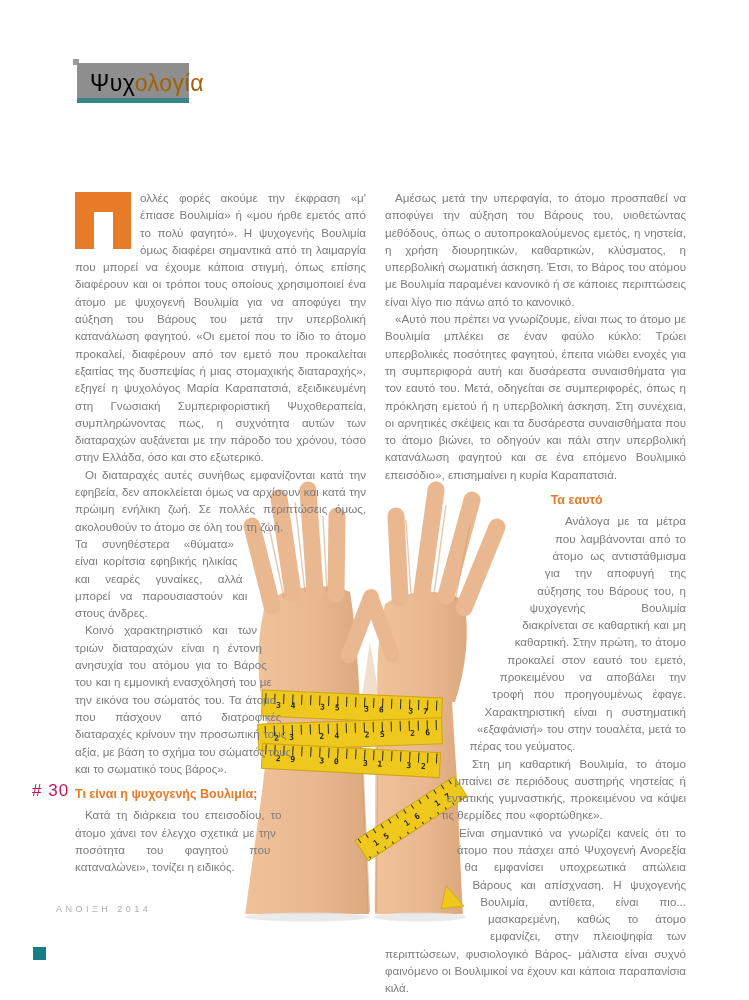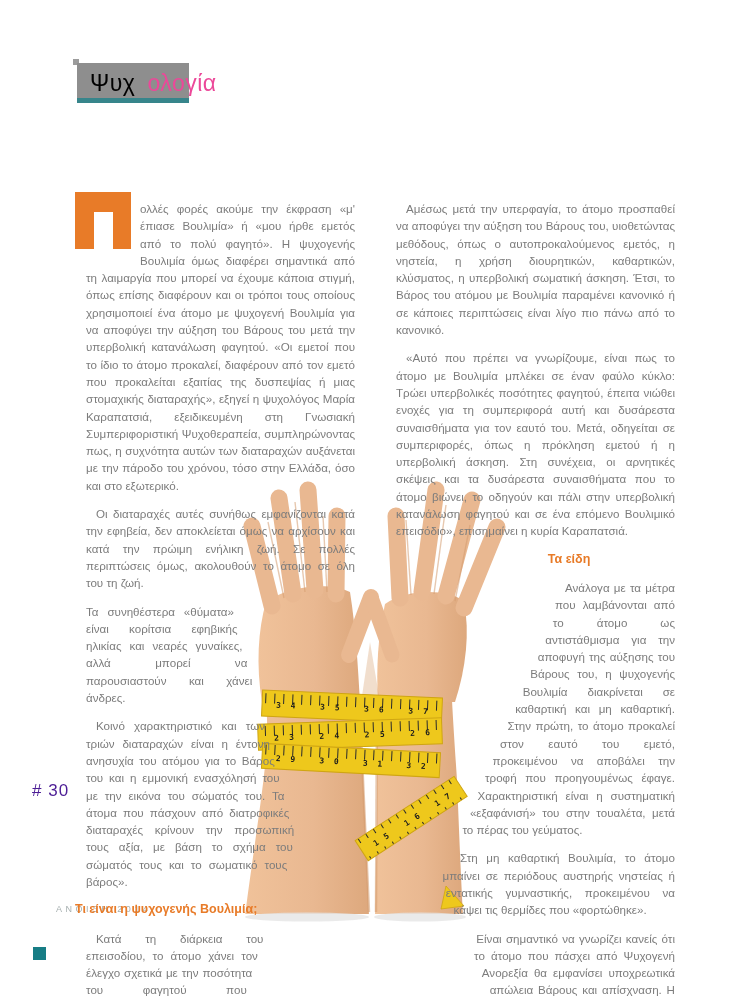--- a/index.html
+++ b/index.html
@@ -6,41 +6,41 @@
   body{
     width:749px;height:1000px;position:relative;background:#ffffff;
     font-family:"Liberation Sans", sans-serif;overflow:hidden;
   }
   
   .hdr-dot{position:absolute;left:73px;top:59px;width:6px;height:6px;background:#9c9c9c;}
   .hdr-box{position:absolute;left:77px;top:63px;width:112px;height:35px;background:#8e8e8e;}
   .hdr-underline{position:absolute;left:77px;top:98px;width:112px;height:5px;background:#37858b;}
   .hdr-title{position:absolute;left:90px;top:70px;font-size:23px;line-height:26px;letter-spacing:0.5px;}
   .hdr-title .t1{color:#000000;}
-  .hdr-title .t2{color:#ec4899;margin-left:12px;}
+  .hdr-title .t2{color:#a16207;}
   
   .col{position:absolute;top:189px;text-align:justify;font-size:11.6px;line-height:17.3px;color:#7c7c7c;z-index:2;}
   #col-left{left:75px;width:291px;}
   #col-right{left:385px;width:301px;}
-  .col p{margin:11px;}
+  .col p{margin:0;}
   .col p.ind{text-indent:10px;}
   .col h3{margin:9px 0 3px;font-size:12.5px;font-weight:700;color:#e87b28;text-align:left;}
   
   .dropcap{float:left;width:56px;height:57px;background:#e87b28;margin:3px 9px 3px 0;position:relative;}
   .dropcap::after{content:"";position:absolute;left:19px;bottom:0;width:19px;height:37px;background:#ffffff;}
   .sr{position:absolute;width:1px;height:1px;overflow:hidden;color:transparent;}
   
   .spacer-l{float:right;width:132px;height:452px;
     shape-outside:polygon(4px 0px,132px 0px,132px 452px,0px 452px,70px 235px);
     shape-margin:5px;}
   .spacer-r{float:left;width:170px;height:450px;
     shape-outside:polygon(0px 0px,152px 0px,168px 50px,46px 330px,100px 450px,0px 450px);
     shape-margin:5px;}
   
-  .folio{position:absolute;left:32px;top:781px;font-size:17px;letter-spacing:1px;color:#4c1d95;}
+  .folio{position:absolute;left:32px;top:781px;font-size:17px;letter-spacing:1px;color:#be185d;}
   .ftr-square{position:absolute;left:33px;top:947px;width:13px;height:13px;background:#177d85;}
   .ftr-text{position:absolute;left:56px;top:904px;font-size:9px;letter-spacing:3.5px;color:#a7b0b0;}
   
   .illus{position:absolute;left:220px;top:455px;z-index:1;}
   .tapeNum{font-size:8px;font-weight:bold;fill:#1c1c1c;font-family:"DejaVu Sans Mono",monospace;}
 </style>
 </head>
 <body>
 
 <div class="hdr-dot"></div>
@@ -122,31 +122,31 @@
   <ellipse cx="420" cy="917" rx="46" ry="4.5" fill="#e5e5e5" opacity="0.8"></ellipse>
 </svg>
 
 <div class="col" id="col-left">
   <div class="dropcap">
       <span class="sr">Π</span>
     </div>
   <p>ολλές φορές ακούμε την έκφραση «μ' έπιασε Βουλιμία» ή «μου ήρθε εμετός από το πολύ φαγητό». Η ψυχογενής Βουλιμία όμως διαφέρει σημαντικά από τη λαιμαργία που μπορεί να έχουμε κάποια στιγμή, όπως επίσης διαφέρουν και οι τρόποι τους οποίους χρησιμοποιεί ένα άτομο με ψυχογενή Βουλιμία για να αποφύγει την αύξηση του Βάρους του μετά την υπερβολική κατανάλωση φαγητού. «Οι εμετοί που το ίδιο το άτομο προκαλεί, διαφέρουν από τον εμετό που προκαλείται εξαιτίας της δυσπεψίας ή μιας στομαχικής διαταραχής», εξηγεί η ψυχολόγος Μαρία Καραπατσιά, εξειδικευμένη στη Γνωσιακή Συμπεριφοριστική Ψυχοθεραπεία, συμπληρώνοντας πως, η συχνότητα αυτών των διαταραχών αυξάνεται με την πάροδο του χρόνου, τόσο στην Ελλάδα, όσο και στο εξωτερικό.</p>
   <p class="ind">Οι διαταραχές αυτές συνήθως εμφανίζονται κατά την εφηβεία, δεν αποκλείεται όμως να αρχίσουν και κατά την πρώιμη ενήλικη ζωή. Σε πολλές περιπτώσεις όμως, ακολουθούν το άτομο σε όλη του τη ζωή.</p>
   <div class="spacer-l"></div>
-  <p>Τα συνηθέστερα «θύματα» είναι κορίτσια εφηβικής ηλικίας και νεαρές γυναίκες, αλλά μπορεί να παρουσιαστούν και χάνει άνδρες.</p>
+  <p>Τα συνηθέστερα «θύματα» είναι κορίτσια εφηβικής ηλικίας και νεαρές γυναίκες, αλλά μπορεί να παρουσιαστούν και στους άνδρες.</p>
   <p class="ind">Κοινό χαρακτηριστικό και των τριών διαταραχών είναι η έντονη ανησυχία του ατόμου για το Βάρος του και η εμμονική ενασχόλησή του με την εικόνα του σώματός του. Τα άτομα που πάσχουν από διατροφικές διαταραχές κρίνουν την προσωπική τους αξία, με βάση το σχήμα του σώματός τους και το σωματικό τους βάρος».</p>
   <h3>Τι είναι η ψυχογενής Βουλιμία;</h3>
   <p class="ind">Κατά τη διάρκεια του επεισοδίου, το άτομο χάνει τον έλεγχο σχετικά με την ποσότητα του φαγητού που καταναλώνει», τονίζει η ειδικός.</p>
 </div>
 
 <div class="col" id="col-right">
   <p class="ind">Αμέσως μετά την υπερφαγία, το άτομο προσπαθεί να αποφύγει την αύξηση του Βάρους του, υιοθετώντας μεθόδους, όπως ο αυτοπροκαλούμενος εμετός, η νηστεία, η χρήση διουρητικών, καθαρτικών, κλύσματος, η υπερβολική σωματική άσκηση. Έτσι, το Βάρος του ατόμου με Βουλιμία παραμένει κανονικό ή σε κάποιες περιπτώσεις είναι λίγο πιο πάνω από το κανονικό.</p>
   <p class="ind">«Αυτό που πρέπει να γνωρίζουμε, είναι πως το άτομο με Βουλιμία μπλέκει σε έναν φαύλο κύκλο: Τρώει υπερβολικές ποσότητες φαγητού, έπειτα νιώθει ενοχές για τη συμπεριφορά αυτή και δυσάρεστα συναισθήματα για τον εαυτό του. Μετά, οδηγείται σε συμπεριφορές, όπως η πρόκληση εμετού ή η υπερβολική άσκηση. Στη συνέχεια, οι αρνητικές σκέψεις και τα δυσάρεστα συναισθήματα που το άτομο βιώνει, το οδηγούν και πάλι στην υπερβολική κατανάλωση φαγητού και σε ένα επόμενο Βουλιμικό επεισόδιο», επισημαίνει η κυρία Καραπατσιά.</p>
   <div class="spacer-r"></div>
-  <h3>Τα είδη</h3>
+  <h3>Τα εαυτό</h3>
   <p class="ind">Ανάλογα με τα μέτρα που λαμβάνονται από το άτομο ως αντιστάθμισμα για την αποφυγή της αύξησης του Βάρους του, η ψυχογενής Βουλιμία διακρίνεται σε καθαρτική και μη καθαρτική. Στην πρώτη, το άτομο προκαλεί στον εαυτό του εμετό, προκειμένου να αποβάλει την τροφή που προηγουμένως έφαγε. Χαρακτηριστική είναι η συστηματική «εξαφάνισή» του στην τουαλέτα, μετά το πέρας του γεύματος.</p>
   <p class="ind">Στη μη καθαρτική Βουλιμία, το άτομο μπαίνει σε περιόδους αυστηρής νηστείας ή εντατικής γυμναστικής, προκειμένου να κάψει τις θερμίδες που «φορτώθηκε».</p>
   <p class="ind">Είναι σημαντικό να γνωρίζει κανείς ότι το άτομο που πάσχει από Ψυχογενή Ανορεξία θα εμφανίσει υποχρεωτικά απώλεια Βάρους και απίσχναση. Η ψυχογενής Βουλιμία, αντίθετα, είναι πιο... μασκαρεμένη, καθώς το άτομο εμφανίζει, στην πλειοψηφία των περιπτώσεων, φυσιολογικό Βάρος- μάλιστα είναι συχνό φαινόμενο οι Βουλιμικοί να έχουν και κάποια παραπανίσια κιλά.</p>
 </div>
 
 <div class="folio"># 30</div>
 <div class="ftr-square"></div>
 <div class="ftr-text">ΑΝΟΙΞΗ 2014</div>
 
 </body></html>

